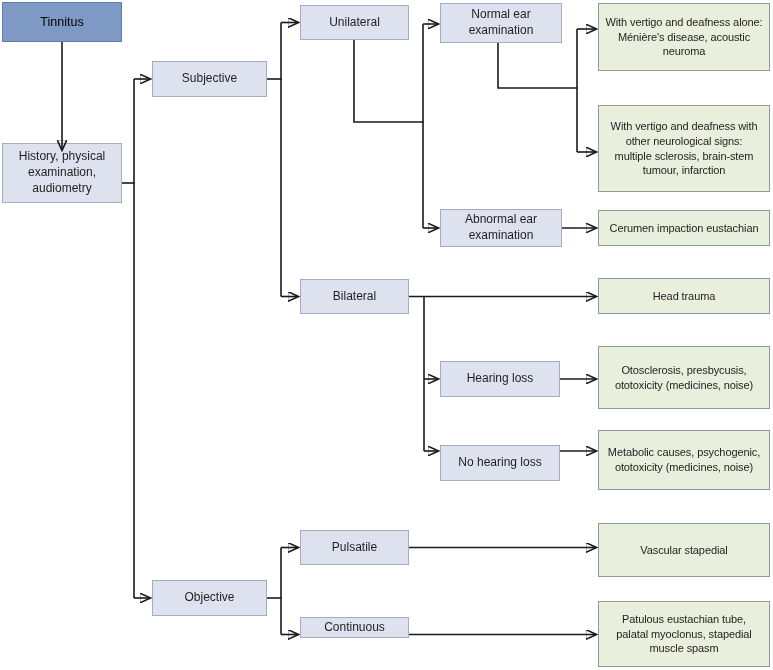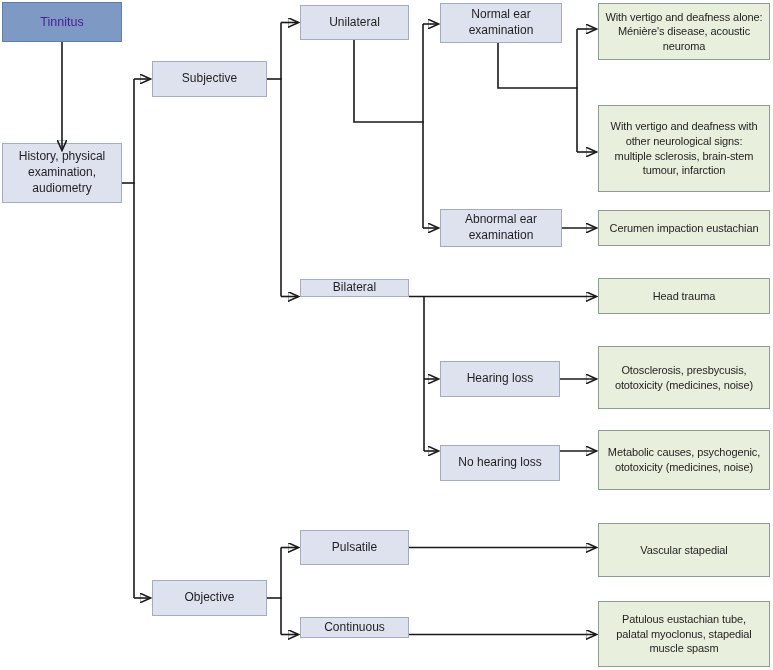--- a/index.html
+++ b/index.html
@@ -8,21 +8,21 @@
     font-family:"Liberation Sans", sans-serif; color:#1f1f1f;
     overflow:hidden;
   }
   .node {
     position:absolute; box-sizing:border-box;
     display:flex; align-items:center; justify-content:center;
     text-align:center; white-space:pre-line; line-height:1.32;
     padding:2px 5px;
   }
   .root {
-    background:#7e99c4; border:1px solid #5d7eae; color:#4c1d95;
+    background:#7e99c4; border:1px solid #5d7eae; color:#000000;
     font-size:12.5px;
   }
   .step {
     background:#dde2ee; border:1px solid #a4abc5; color:#1f1f1f;
     font-size:12px;
   }
   .outcome {
     background:#e8efdc; border:1px solid #8e9e8e; color:#1f1f1f;
     font-size:11px; letter-spacing:-0.1px;
   }
@@ -39,32 +39,32 @@
 
   <div class="node root" style="left:2px; top:2px; width:120px; height:40px;">Tinnitus</div>
   <div class="node step" style="left:2px; top:143px; width:120px; height:60px;">History, physical
 examination,
 audiometry</div>
 
   <div class="node step" style="left:152px; top:61px; width:115px; height:36px;">Subjective</div>
   <div class="node step" style="left:152px; top:580px; width:115px; height:36px;">Objective</div>
 
   <div class="node step" style="left:300px; top:5px; width:109px; height:35px;">Unilateral</div>
-  <div class="node step" style="left:300px; top:279px; width:109px; height:18px;">Bilateral</div>
+  <div class="node step" style="left:300px; top:279px; width:109px; height:35px;">Bilateral</div>
   <div class="node step" style="left:300px; top:530px; width:109px; height:35px;">Pulsatile</div>
   <div class="node step" style="left:300px; top:617px; width:109px; height:21px;">Continuous</div>
 
   <div class="node step" style="left:440px; top:3px; width:122px; height:40px;">Normal ear
 examination</div>
   <div class="node step" style="left:440px; top:209px; width:122px; height:38px;">Abnormal ear
 examination</div>
   <div class="node step" style="left:440px; top:361px; width:120px; height:36px;">Hearing loss</div>
   <div class="node step" style="left:440px; top:433px; width:120px; height:36px;margin-top:12px;">No hearing loss</div>
 
-  <div class="node outcome" style="left:598px; top:3px; width:172px; height:57px;">With vertigo and deafness alone:
+  <div class="node outcome" style="left:598px; top:3px; width:172px; height:68px;">With vertigo and deafness alone:
 Ménière's disease, acoustic
 neuroma</div>
   <div class="node outcome" style="left:598px; top:105px; width:172px; height:87px;">With vertigo and deafness with
 other neurological signs:
 multiple sclerosis, brain-stem
 tumour, infarction</div>
   <div class="node outcome" style="left:598px; top:210px; width:172px; height:36px;">Cerumen impaction eustachian</div>
   <div class="node outcome" style="left:598px; top:278px; width:172px; height:36px;">Head trauma</div>
   <div class="node outcome" style="left:598px; top:346px; width:172px; height:63px;">Otosclerosis, presbycusis,
 ototoxicity (medicines, noise)</div>

